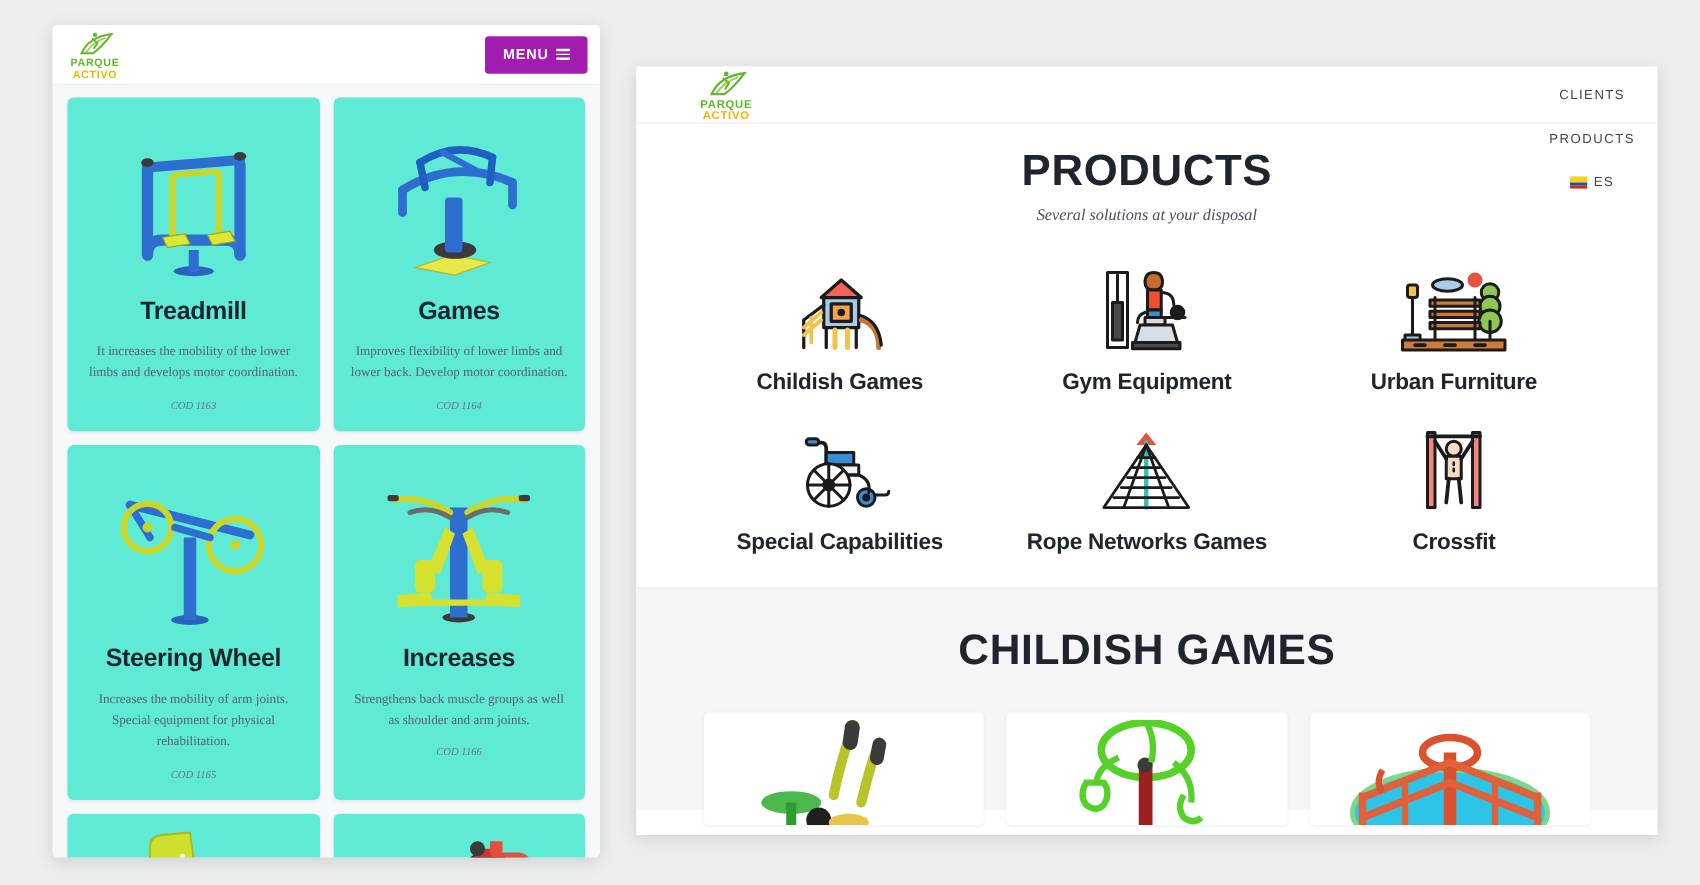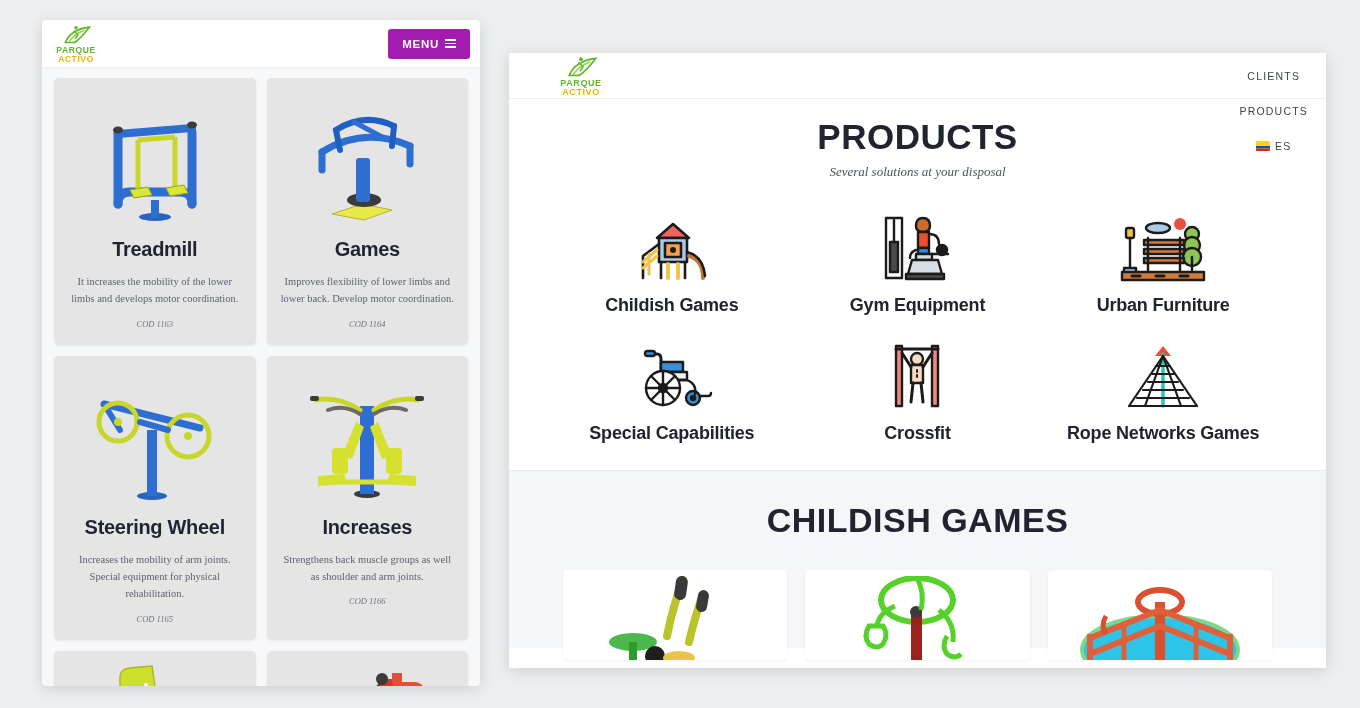--- a/index.html
+++ b/index.html
@@ -43,21 +43,21 @@
   .logo .w1 { font-size: 8.5px; font-weight: 700; color: #5fb72b; letter-spacing: .6px; margin-top: 1px;}
   .logo .w2 { font-size: 8.5px; font-weight: 700; color: #f0b400; letter-spacing: .6px; }
   .logo.big .mark { width: 44px; height: 23px; }
   .logo.big .w1, .logo.big .w2 { font-size: 9px; }
 
   .m-grid {
     display: grid; grid-template-columns: 1fr 1fr;
     gap: 11px; padding: 11px 12px;
   }
   .m-card {
-    background: #e5e5e5; border-radius: 5px;
+    background: #5eead4; border-radius: 5px;
     box-shadow: 0 1px 3px rgba(0,0,0,.07);
     padding: 14px 12px 16px;
     text-align: center;
   }
   .m-card .thumb { height: 140px; display: flex; align-items: center; justify-content: center; }
   .m-card .thumb svg { max-width: 100%; max-height: 100%; }
   .m-card h3 {
     font-size: 20px; font-weight: 800; color: #1f2430;
     letter-spacing: -.3px; margin: 6px 0 12px;
   }
@@ -404,60 +404,60 @@
                 <path d="M60 40 q10 4 8 14"></path>
                 <path d="M73 56 h8 q3 0 3 -3"></path>
               </g>
             </svg>
           </div>
           <div class="label">Special Capabilities</div>
         </div>
 
         <div class="cat">
           <div class="ico">
-            <svg width="90" height="72" viewBox="0 0 90 72">
-              <g stroke="#1b1b1b" stroke-width="2.4" stroke-linejoin="round" stroke-linecap="round">
-                <rect x="24" y="6" width="6" height="60" fill="#f08784"></rect>
-                <rect x="60" y="6" width="6" height="60" fill="#f08784"></rect>
-                <line x1="24" y1="9" x2="66" y2="9" stroke-width="3"></line>
-                <circle cx="45" cy="19" r="6" fill="#f7d9c4"></circle>
-                <path d="M39 25 h12 v18 h-12Z" fill="#f7d9c4"></path>
-                <path d="M39 27 L30 13" fill="none" stroke-width="3"></path>
-                <path d="M51 27 L60 13" fill="none" stroke-width="3"></path>
-                <path d="M41 43 L39 62" fill="none" stroke-width="3"></path>
-                <path d="M49 43 L51 62" fill="none" stroke-width="3"></path>
-                <line x1="45" y1="30" x2="45" y2="38" stroke-width="2" stroke-dasharray="2 3"></line>
-              </g>
-            </svg>
-          </div>
-          <div class="label">Crossfit</div>
-        </div>
-
-        <div class="cat">
-          <div class="ico">
             <svg width="96" height="72" viewBox="0 0 96 72">
               <g stroke="#1b1b1b" stroke-width="2.2" stroke-linejoin="round" stroke-linecap="round" fill="none">
                 <path d="M48 6 L56 16 L40 16 Z" fill="#e8503a" stroke="none"></path>
                 <line x1="48" y1="14" x2="48" y2="66" stroke="#2bc4b0" stroke-width="3.5"></line>
                 <line x1="48" y1="16" x2="14" y2="66"></line>
                 <line x1="48" y1="16" x2="82" y2="66"></line>
                 <line x1="48" y1="16" x2="30" y2="66"></line>
                 <line x1="48" y1="16" x2="66" y2="66"></line>
                 <line x1="41" y1="26" x2="55" y2="26"></line>
                 <line x1="37" y1="34" x2="59" y2="34"></line>
                 <line x1="33" y1="42" x2="63" y2="42"></line>
                 <line x1="28" y1="50" x2="68" y2="50"></line>
                 <line x1="22" y1="58" x2="74" y2="58"></line>
                 <line x1="15" y1="66" x2="81" y2="66"></line>
               </g>
             </svg>
           </div>
           <div class="label">Rope Networks Games</div>
         </div>
 
+        <div class="cat">
+          <div class="ico">
+            <svg width="90" height="72" viewBox="0 0 90 72">
+              <g stroke="#1b1b1b" stroke-width="2.4" stroke-linejoin="round" stroke-linecap="round">
+                <rect x="24" y="6" width="6" height="60" fill="#f08784"></rect>
+                <rect x="60" y="6" width="6" height="60" fill="#f08784"></rect>
+                <line x1="24" y1="9" x2="66" y2="9" stroke-width="3"></line>
+                <circle cx="45" cy="19" r="6" fill="#f7d9c4"></circle>
+                <path d="M39 25 h12 v18 h-12Z" fill="#f7d9c4"></path>
+                <path d="M39 27 L30 13" fill="none" stroke-width="3"></path>
+                <path d="M51 27 L60 13" fill="none" stroke-width="3"></path>
+                <path d="M41 43 L39 62" fill="none" stroke-width="3"></path>
+                <path d="M49 43 L51 62" fill="none" stroke-width="3"></path>
+                <line x1="45" y1="30" x2="45" y2="38" stroke-width="2" stroke-dasharray="2 3"></line>
+              </g>
+            </svg>
+          </div>
+          <div class="label">Crossfit</div>
+        </div>
+
       </div>
     </div>
 
     <div class="d-section">
       <h2>CHILDISH GAMES</h2>
       <div class="gal">
 
         <div class="shot">
           <svg width="200" height="84" viewBox="0 0 200 84">
             <ellipse cx="58" cy="66" rx="24" ry="9" fill="#4cb84c"></ellipse>

